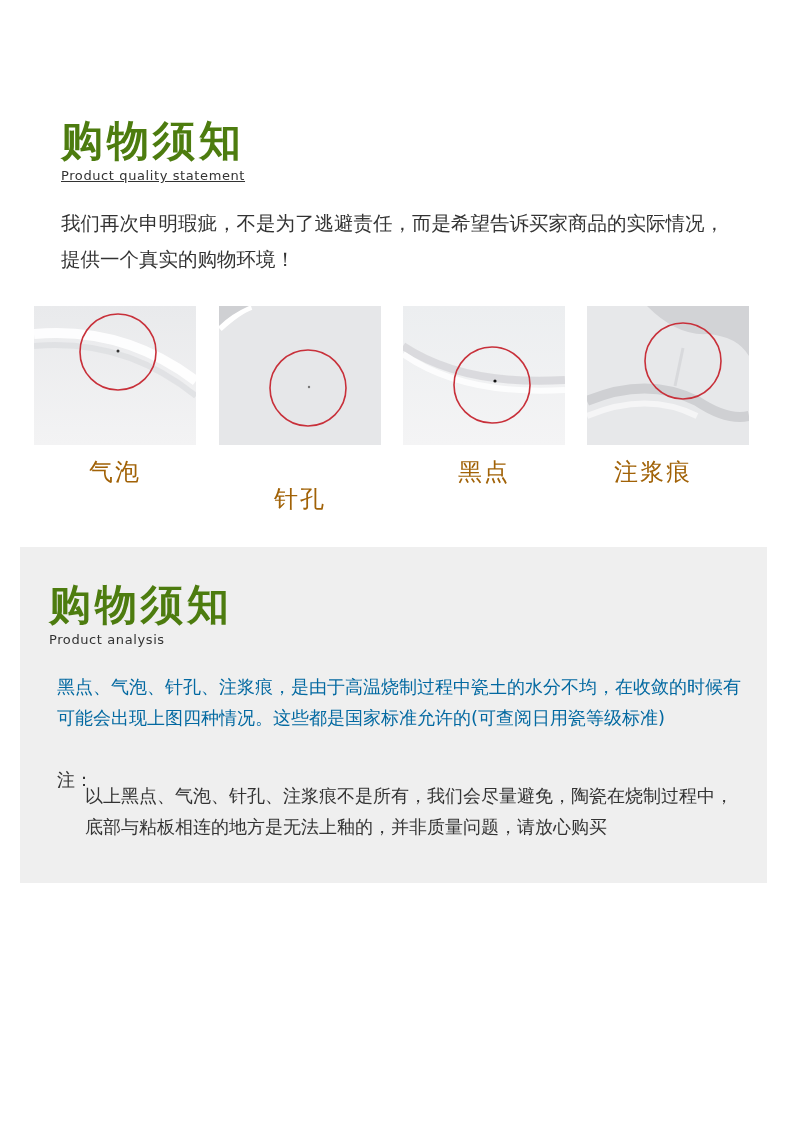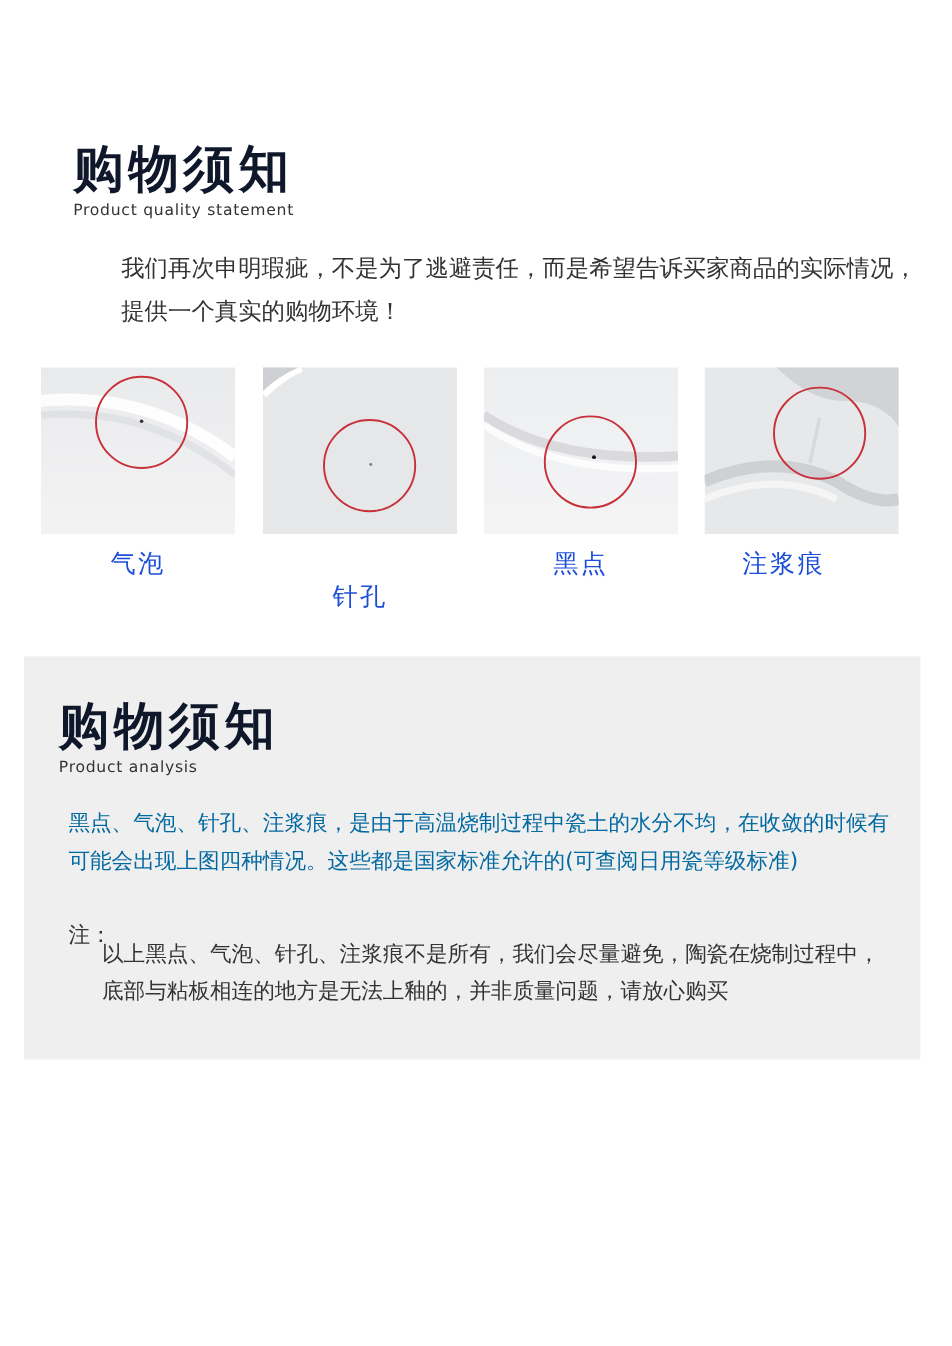--- a/index.html
+++ b/index.html
@@ -1,50 +1,50 @@
 <!DOCTYPE html>
 <html><head>
 <meta charset="utf-8">
 <style>
   html, body { margin: 0; padding: 0; }
   body {
     width: 793px; height: 1122px; background: #ffffff; position: relative; overflow: hidden;
     font-family: "DejaVu Sans", "Liberation Sans", sans-serif; color: #333;
   }
   .title-cn {
-    position: absolute; font-size: 42px; font-weight: bold; color: #0f172a; letter-spacing: 4px; line-height: 1;
+    position: absolute; font-size: 42px; font-weight: bold; color: #4d7c0f; letter-spacing: 4px; line-height: 1;
   }
   .title-en {
     position: absolute; font-size: 13px; color: #333; letter-spacing: 0.6px;
   }
   .intro {
-    position: absolute; left: 61px; top: 206px; width: 680px; font-size: 19.5px; line-height: 36px; color: #333; margin-left: 40px;
+    position: absolute; left: 61px; top: 206px; width: 680px; font-size: 19.5px; line-height: 36px; color: #333;
   }
   .tile {
     position: absolute; top: 306px; width: 162px; height: 139px; overflow: hidden;
   }
   .tile svg { display: block; }
   .tile-label {
-    position: absolute; top: 456px; width: 162px; text-align: center; font-size: 21px; color: #1d4ed8; letter-spacing: 2px;
+    position: absolute; top: 456px; width: 162px; text-align: center; font-size: 24px; color: #a16207; letter-spacing: 2px;
   }
   .panel {
     position: absolute; left: 20px; top: 547px; width: 747px; height: 336px; background: #efefef;
   }
   .detail-text {
     position: absolute; left: 57px; width: 690px; font-size: 18px; line-height: 31px; color: #0369a1;
   }
   .note { position: absolute; left: 57px; top: 764px; width: 690px; font-size: 18px; line-height: 31px; color: #333; }
   .note-label { position: absolute; left: 0; top: 0; }
   .note-body { position: absolute; left: 28px; top: 16px; width: 650px; }
 </style>
 </head>
 <body>
 
 <div class="title-cn" style="left:61px; top:120px;">购物须知</div>
-<div class="title-en" style="left:61px; top:168px;">Product quality statement</div>
+<div class="title-en" style="left:61px; top:168px;text-decoration:underline;">Product quality statement</div>
 
 <div class="intro">我们再次申明瑕疵，不是为了逃避责任，而是希望告诉买家商品的实际情况，提供一个真实的购物环境！</div>
 
 <div class="tile" style="left:34px;">
   <svg width="162" height="139" viewBox="0 0 162 139">
     <defs>
       <linearGradient id="g1" x1="0" y1="0" x2="0" y2="1">
         <stop offset="0" stop-color="#e9eaec"></stop>
           <stop offset="1" stop-color="#f3f3f4"></stop>
       </linearGradient>

